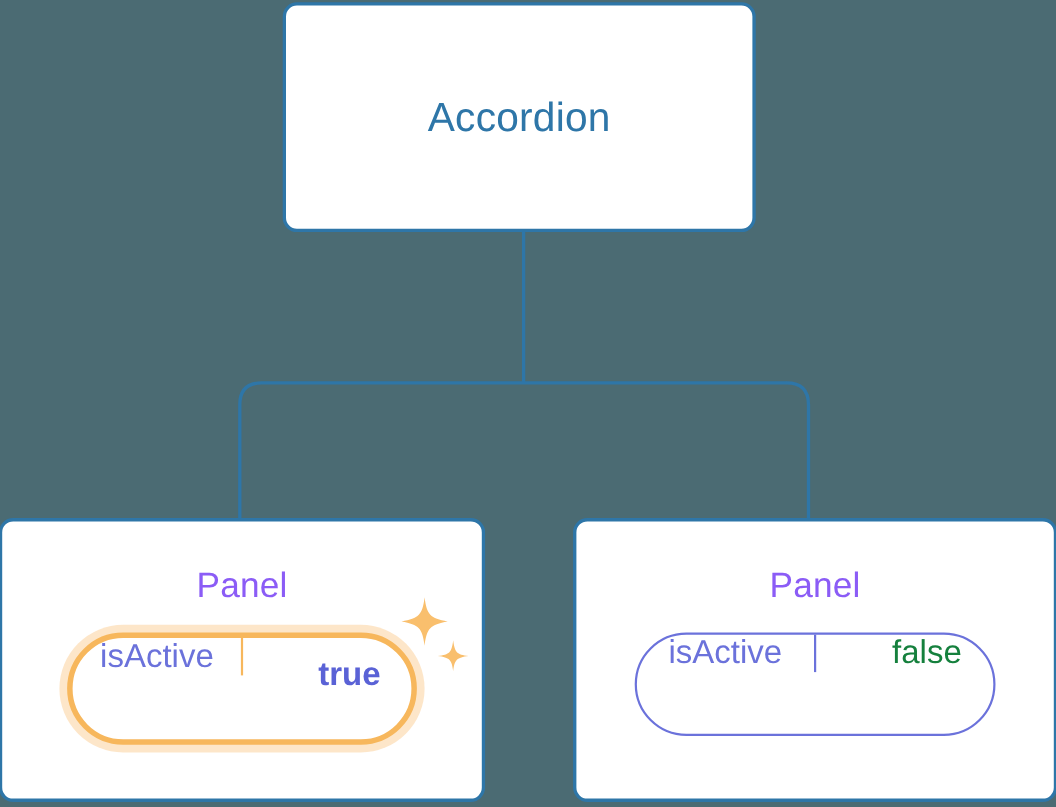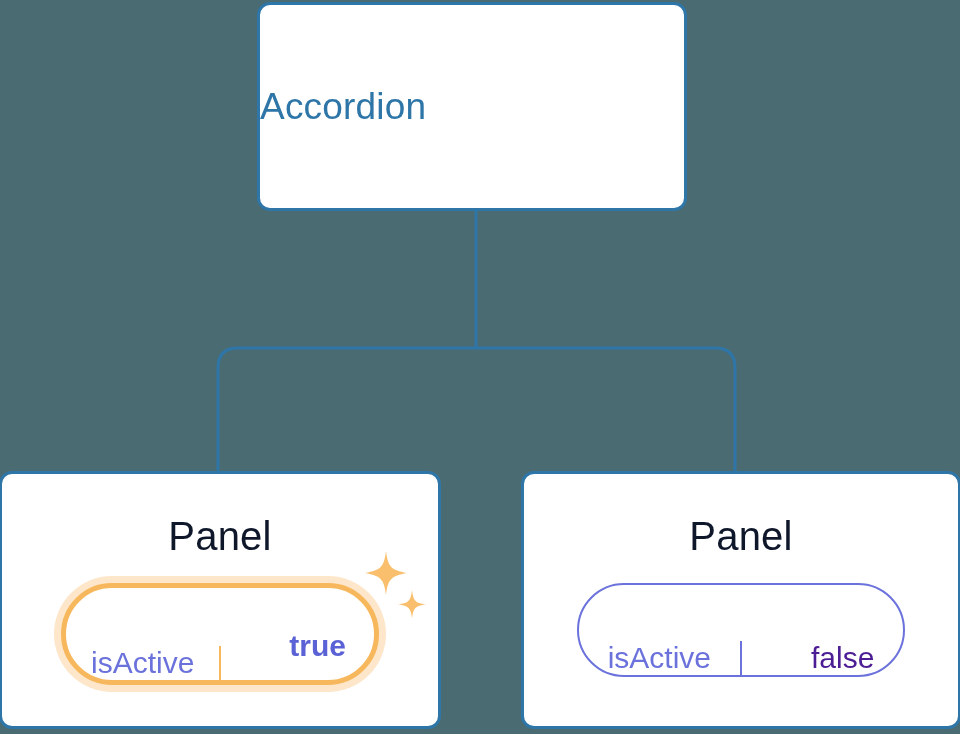--- a/index.html
+++ b/index.html
@@ -38,20 +38,21 @@
     box-sizing: border-box;
   }
 
   #root-node {
     left: 257px;
     top: 2px;
     width: 430px;
     height: 209px;
     display: flex;
     align-items: center;
+    justify-content: center;
   }
   .node-title-root {
     font-size: 37px;
     color: #2e76a8;
     letter-spacing: 0.2px;
   }
 
   #panel-left {
     left: -1px;
     top: 471px;
@@ -69,53 +70,53 @@
     position: relative;
     width: 100%;
     height: 100%;
     display: flex;
     flex-direction: column;
     align-items: center;
     padding-top: 42px;
     box-sizing: border-box;
   }
   .node-title-panel {
-    font-size: 40px;
-    color: #0f172a;
+    font-size: 32px;
+    color: #8b5cf6;
     letter-spacing: 0.2px;
     line-height: 1;
   }
 
   
   .pill-wrap {
     position: relative;
     margin-top: 27px;
   }
   .pill {
     position: relative;
     display: flex;
-    align-items: flex-end;
+    align-items: flex-start;
     border-radius: 999px;
     box-sizing: border-box;
     background: #ffffff;
     gap: 40px;
   }
   .pill-cell {
     display: flex;
     align-items: center;
     justify-content: center;
     box-sizing: border-box;
   }
   .pill-key {
     font-size: 30px;
     color: #6b72db;
   }
   .pill-val {
     font-size: 30px;
-    color: #4c1d95;
+    color: #15803d;
   }
 
   
   .pill-normal {
     border: 2px solid #6b72db;
     height: 94px;
   }
   .pill-normal .pill-key {
     padding: 0 29px;
     border-right: 2px solid #6b72db;

